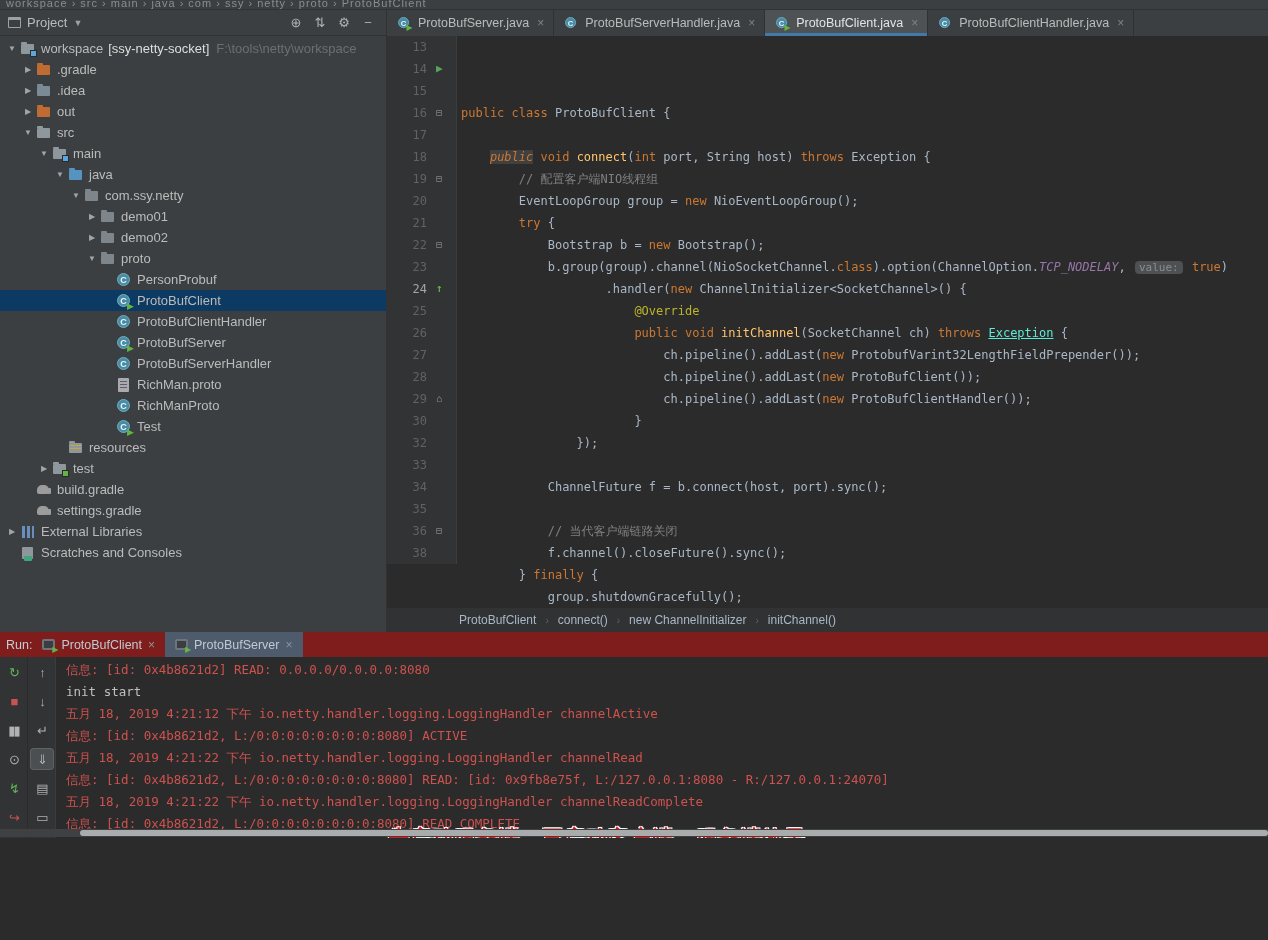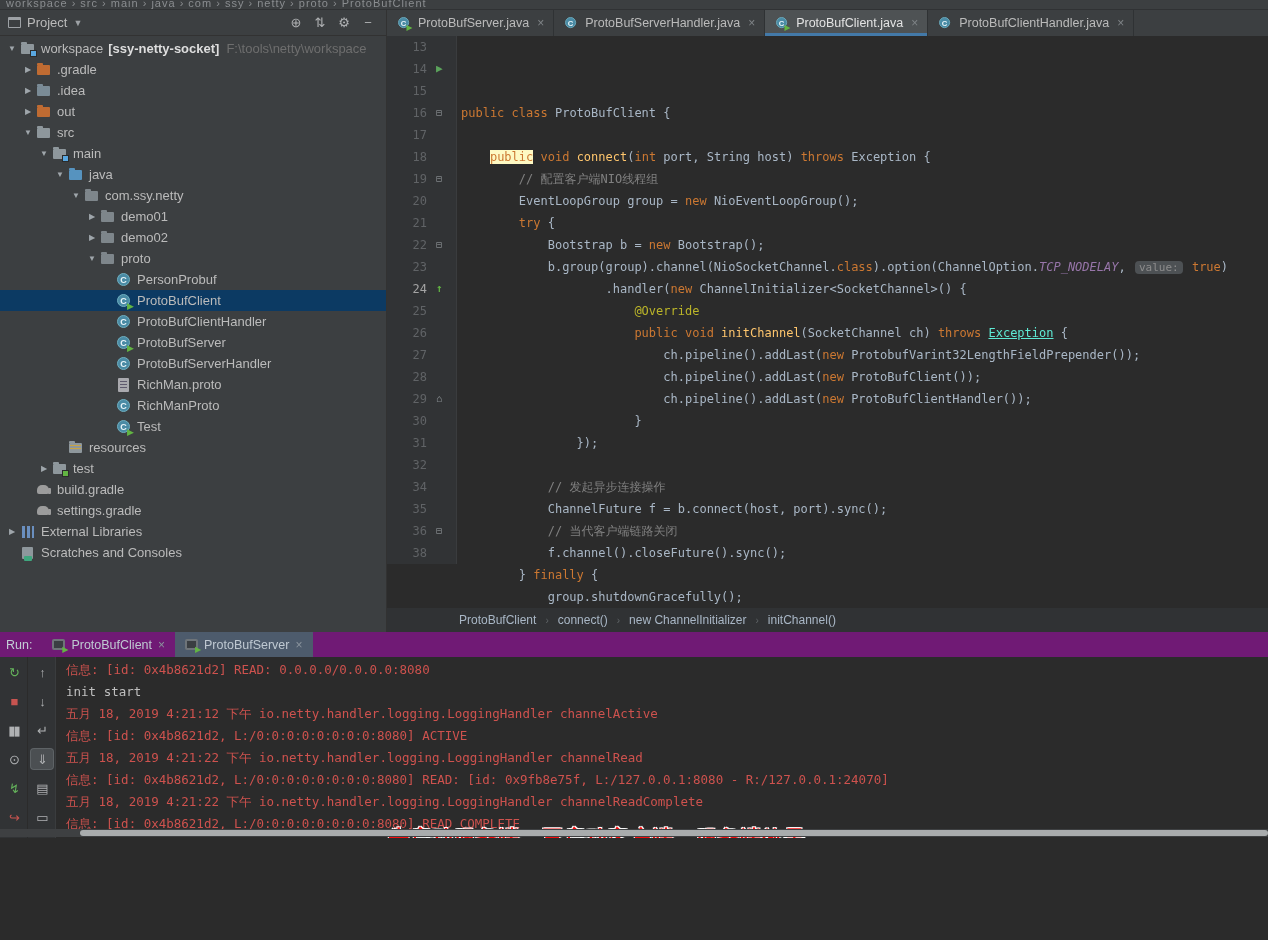--- a/index.html
+++ b/index.html
@@ -23,21 +23,21 @@
   .ph-win { width:13px; height:11px; border:1px solid #9DA1A5; border-top:3px solid #9DA1A5; border-radius:1px; }
   .ph-chev { font-size:9px; color:#9DA1A5; }
   .ph-sp { flex:1; }
   .ph-btn { color:#AFB1B3; font-size:13px; width:20px; text-align:center; cursor:default; }
   .tree { flex:1; padding-top:2px; font-size:13px; white-space:nowrap; overflow:hidden; }
   .trow { display:flex; align-items:center; height:21px; color:#BBBBBB; }
   .trow.sel { background:#0C3A63; }
   .tarrow { width:16px; flex:none; text-align:center; font-size:8px; color:#9FA6AB; }
   .ticon { width:16px; height:16px; flex:none; margin-right:5px; position:relative; }
   .tlabel { color:#BBBBBB; }
-  .tbold { font-weight:bold; color:#DEDEDE; margin-left:5px; }
+  .tbold { font-weight:normal; color:#DEDEDE; margin-left:5px; }
   .tpath { color:#6E6E6E; margin-left:7px; }
 
   
   .fold { position:absolute; left:1px; top:3px; width:13px; height:10px; border-radius:1px; background:#8E979C; }
   .fold:before { content:""; position:absolute; top:-2px; left:0; width:6px; height:2px; background:inherit; border-radius:1px 1px 0 0; }
   .i-folder-excluded .fold { background:#BF6B32; }
   .i-folder-idea .fold { background:#7A8B96; }
   .i-folder-source .fold { background:#5693BF; }
   .i-folder-resources .fold { background:#8E979C; }
   .i-folder-resources:after { content:""; position:absolute; left:2px; top:5px; width:11px; height:6px;
@@ -76,30 +76,30 @@
   .mk-run { color:#5BA35B; font-size:11px; }
   .mk-override { color:#62B543; font-weight:bold; font-size:11px; }
   .mk-fold { color:#7F8487; }
   .ct-line { flex:1; padding-left:4px;margin-top:44px; }
   .cl.cur .ct-line { background:#353739; }
   .cl.cur .num { color:#A4A4A4; }
   .tk-pl { color:#A9B7C6; } .tk-kw { color:#CC7832; } .tk-cm { color:#808080; }
   .tk-an { color:#BBB529; } .tk-mt { color:#FFC66D; }
   .tk-ct { color:#9876AA; font-style:italic; }
   .tk-ul { color:#5eead4; text-decoration:underline; }
-  .tk-hlkw { color:#CC7832; background:#fef9c3; }
+  .tk-hlkw { color:#CC7832; background:#404040;font-style:italic; }
   .tk-hint { background:#4D5154; color:#8C8C8C; border-radius:4px; padding:0 4px; margin:0 2px; font-size:11px; }
   .breadcrumbs { height:24px; flex:none; background:#303234; display:flex; align-items:center;
                  padding-left:72px; gap:9px; font-size:12px; color:#A9B7C6; }
   .crumb-sep { color:#5E6366; font-size:10px; }
 
   
   .run-panel { height:308px; display:flex; flex-direction:column; background:#2B2B2B; }
-  .run-header { height:25px; flex:none; background:#701a75; display:flex; align-items:center;
-                padding-left:6px; font-size:12.5px; color:#C3CDD6; gap:10px; }
+  .run-header { height:25px; flex:none; background:#7f1d1d; display:flex; align-items:center;
+                padding-left:6px; font-size:12.5px; color:#C3CDD6; }
   .run-tab { height:25px; display:flex; align-items:center; gap:6px; padding:0 10px; color:#BFC9D2; cursor:default; }
   .run-tab.active { background:#4D5B6C; }
   .rticon { position:relative; width:13px; height:11px; background:#6E7479; border-radius:2px; }
   .rticon:before { content:""; position:absolute; inset:2px; background:#3A3E42; }
   .rticon:after { content:"▶"; position:absolute; right:-3px; bottom:-4px; color:#62B543; font-size:8px; }
   .run-tab .close { color:#8A949D; font-size:12px; }
 
   .run-body { flex:1; display:flex; min-height:0; }
   .rtb { width:28px; flex:none; background:#313335; display:flex; flex-direction:column;
          align-items:center; padding-top:5px; gap:9px; }
@@ -380,22 +380,22 @@
           <div class="cl"><div class="gut"><span class="num">21</span><span class="mk"></span></div><div class="ct-line"><span class="tk-pl">            b.group(group).channel(NioSocketChannel.</span><span class="tk-kw">class</span><span class="tk-pl">).option(ChannelOption.</span><span class="tk-ct">TCP_NODELAY</span><span class="tk-pl">, </span><span class="tk-hint">value:</span><span class="tk-pl"> </span><span class="tk-kw">true</span><span class="tk-pl">)</span></div></div>
           <div class="cl"><div class="gut"><span class="num">22</span><span class="mk mk-fold">⊟</span></div><div class="ct-line"><span class="tk-pl">                    .handler(</span><span class="tk-kw">new</span><span class="tk-pl"> ChannelInitializer&lt;SocketChannel&gt;() {</span></div></div>
           <div class="cl"><div class="gut"><span class="num">23</span><span class="mk"></span></div><div class="ct-line"><span class="tk-pl">                        </span><span class="tk-an">@Override</span></div></div>
           <div class="cl cur"><div class="gut"><span class="num">24</span><span class="mk mk-override">↑</span></div><div class="ct-line"><span class="tk-pl">                        </span><span class="tk-kw">public void</span><span class="tk-pl"> </span><span class="tk-mt">initChannel</span><span class="tk-pl">(SocketChannel ch) </span><span class="tk-kw">throws</span><span class="tk-pl"> </span><span class="tk-ul">Exception</span><span class="tk-pl"> {</span></div></div>
           <div class="cl"><div class="gut"><span class="num">25</span><span class="mk"></span></div><div class="ct-line"><span class="tk-pl">                            ch.pipeline().addLast(</span><span class="tk-kw">new</span><span class="tk-pl"> ProtobufVarint32LengthFieldPrepender());</span></div></div>
           <div class="cl"><div class="gut"><span class="num">26</span><span class="mk"></span></div><div class="ct-line"><span class="tk-pl">                            ch.pipeline().addLast(</span><span class="tk-kw">new</span><span class="tk-pl"> ProtoBufClient());</span></div></div>
           <div class="cl"><div class="gut"><span class="num">27</span><span class="mk"></span></div><div class="ct-line"><span class="tk-pl">                            ch.pipeline().addLast(</span><span class="tk-kw">new</span><span class="tk-pl"> ProtoBufClientHandler());</span></div></div>
           <div class="cl"><div class="gut"><span class="num">28</span><span class="mk"></span></div><div class="ct-line"><span class="tk-pl">                        }</span></div></div>
           <div class="cl"><div class="gut"><span class="num">29</span><span class="mk mk-fold">⌂</span></div><div class="ct-line"><span class="tk-pl">                });</span></div></div>
           <div class="cl"><div class="gut"><span class="num">30</span><span class="mk"></span></div><div class="ct-line"></div></div>
-          <div class="cl"><div class="gut"><span class="num">31</span><span class="mk"></span></div><div class="ct-line"><span class="tk-pl">            </span><span class="tk-cm">// 发起异步连接操作</span></div></div>
           <div class="cl"><div class="gut"><span class="num">32</span><span class="mk"></span></div><div class="ct-line"><span class="tk-pl">            ChannelFuture f = b.connect(host, port).sync();</span></div></div>
+          <div class="cl"><div class="gut"><span class="num">33</span><span class="mk"></span></div><div class="ct-line"></div></div>
           <div class="cl"><div class="gut"><span class="num">34</span><span class="mk"></span></div><div class="ct-line"><span class="tk-pl">            </span><span class="tk-cm">// 当代客户端链路关闭</span></div></div>
           <div class="cl"><div class="gut"><span class="num">35</span><span class="mk"></span></div><div class="ct-line"><span class="tk-pl">            f.channel().closeFuture().sync();</span></div></div>
           <div class="cl"><div class="gut"><span class="num">36</span><span class="mk mk-fold">⊟</span></div><div class="ct-line"><span class="tk-pl">        } </span><span class="tk-kw">finally</span><span class="tk-pl"> {</span></div></div>
           <div class="cl"><div class="gut"><span class="num">38</span><span class="mk"></span></div><div class="ct-line"><span class="tk-pl">            group.shutdownGracefully();</span></div></div>
         </div>
       <div class="breadcrumbs" id="crumbs">
           <span>ProtoBufClient</span>
           <span class="crumb-sep">›</span>
           <span>connect()</span>
           <span class="crumb-sep">›</span>

